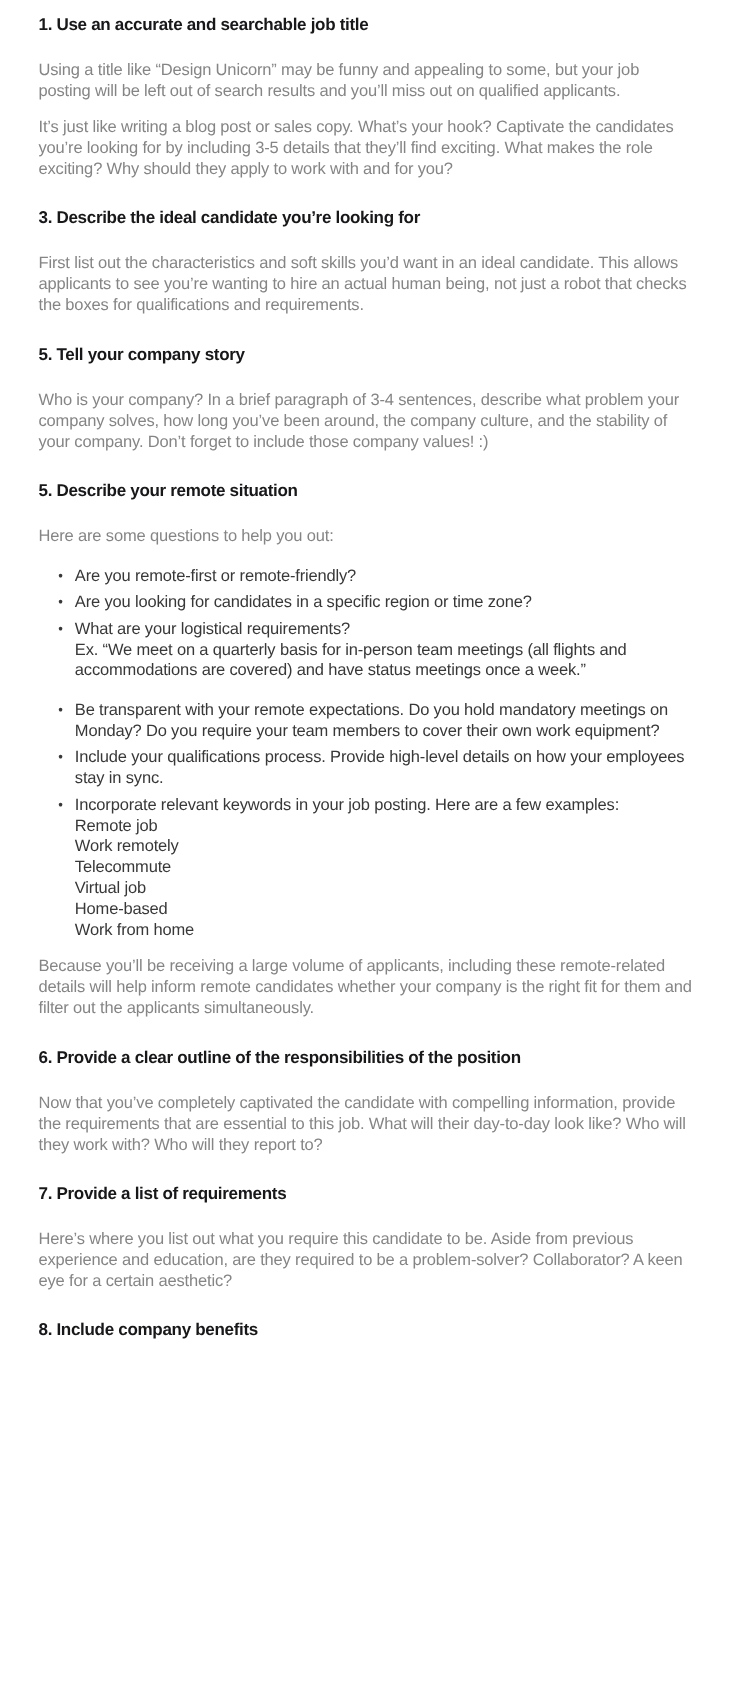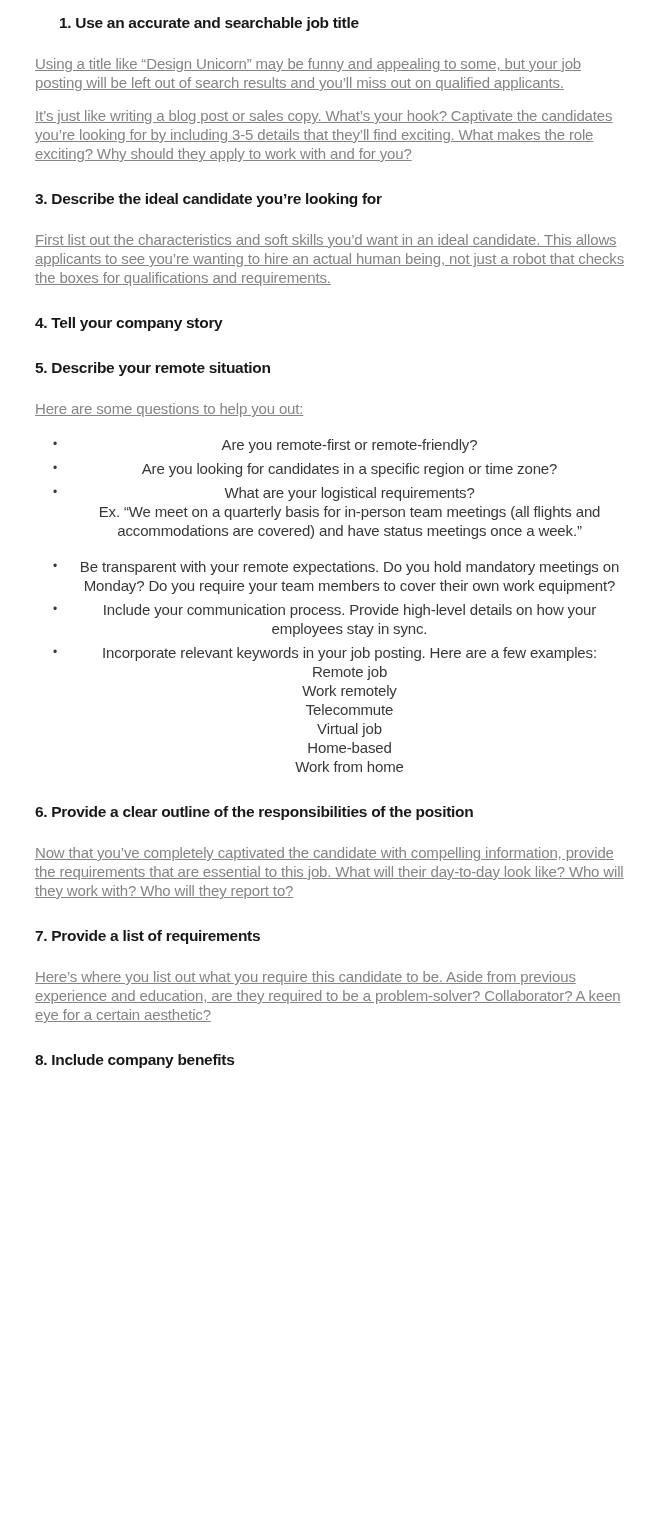--- a/index.html
+++ b/index.html
@@ -22,34 +22,32 @@
     padding: 13px 34px 24px 35px;
   }
   .section h3 {
     color: var(--heading);
     font-size: 15.5px;
     line-height: 19px;
     font-weight: 700;
     letter-spacing: -0.3px;
     margin: 26px 0 22px 0;
   }
-  .section:first-child h3 { margin-top: 0; margin-left: 24px; }
+  .section:first-child h3 { margin-top: 0; }
   .section p {
     color: var(--body-text);
     font-size: 15px;
     line-height: 19px;
     letter-spacing: -0.15px;
     margin: 0 0 14px 0;
-    text-decoration: underline;
   }
   .section ul {
     list-style: none;
     margin: 17px 0 14px 0;
     padding: 0 0 0 33px;
-    text-align: center;
   }
   .section li {
     position: relative;
     color: var(--list-text);
     font-size: 15px;
     line-height: 19px;
     letter-spacing: -0.15px;
     margin: 0 0 5px 0;
     white-space: pre-line;
   }
@@ -71,42 +69,44 @@
       <p>Using a title like “Design Unicorn” may be funny and appealing to some, but your job posting will be left out of search results and you’ll miss out on qualified applicants.</p>
     </section>
     <section class="section">
       <p>It’s just like writing a blog post or sales copy. What’s your hook? Captivate the candidates you’re looking for by including 3-5 details that they’ll find exciting. What makes the role exciting? Why should they apply to work with and for you?</p>
     </section>
     <section class="section">
       <h3>3. Describe the ideal candidate you’re looking for</h3>
       <p>First list out the characteristics and soft skills you’d want in an ideal candidate. This allows applicants to see you’re wanting to hire an actual human being, not just a robot that checks the boxes for qualifications and requirements.</p>
     </section>
     <section class="section">
-      <h3>4. Tell your company story</h3>
+      <h3>5. Tell your company story</h3>
+      <p>Who is your company? In a brief paragraph of 3-4 sentences, describe what problem your company solves, how long you’ve been around, the company culture, and the stability of your company. Don’t forget to include those company values! :)</p>
     </section>
     <section class="section">
       <h3>5. Describe your remote situation</h3>
       <p>Here are some questions to help you out:</p>
       <ul>
         <li>Are you remote-first or remote-friendly?</li>
         <li>Are you looking for candidates in a specific region or time zone?</li>
         <li>What are your logistical requirements?
 Ex. “We meet on a quarterly basis for in-person team meetings (all flights and accommodations are covered) and have status meetings once a week.”</li>
       </ul>
       <ul>
         <li>Be transparent with your remote expectations. Do you hold mandatory meetings on Monday? Do you require your team members to cover their own work equipment?</li>
-        <li>Include your communication process. Provide high-level details on how your employees stay in sync.</li>
+        <li>Include your qualifications process. Provide high-level details on how your employees stay in sync.</li>
         <li>Incorporate relevant keywords in your job posting. Here are a few examples:
 Remote job
 Work remotely
 Telecommute
 Virtual job
 Home-based
 Work from home</li>
       </ul>
+      <p>Because you’ll be receiving a large volume of applicants, including these remote-related details will help inform remote candidates whether your company is the right fit for them and filter out the applicants simultaneously.</p>
     </section>
     <section class="section">
       <h3>6. Provide a clear outline of the responsibilities of the position</h3>
       <p>Now that you’ve completely captivated the candidate with compelling information, provide the requirements that are essential to this job. What will their day-to-day look like? Who will they work with? Who will they report to?</p>
     </section>
     <section class="section">
       <h3>7. Provide a list of requirements</h3>
       <p>Here’s where you list out what you require this candidate to be. Aside from previous experience and education, are they required to be a problem-solver? Collaborator? A keen eye for a certain aesthetic?</p>
     </section>
     <section class="section">

